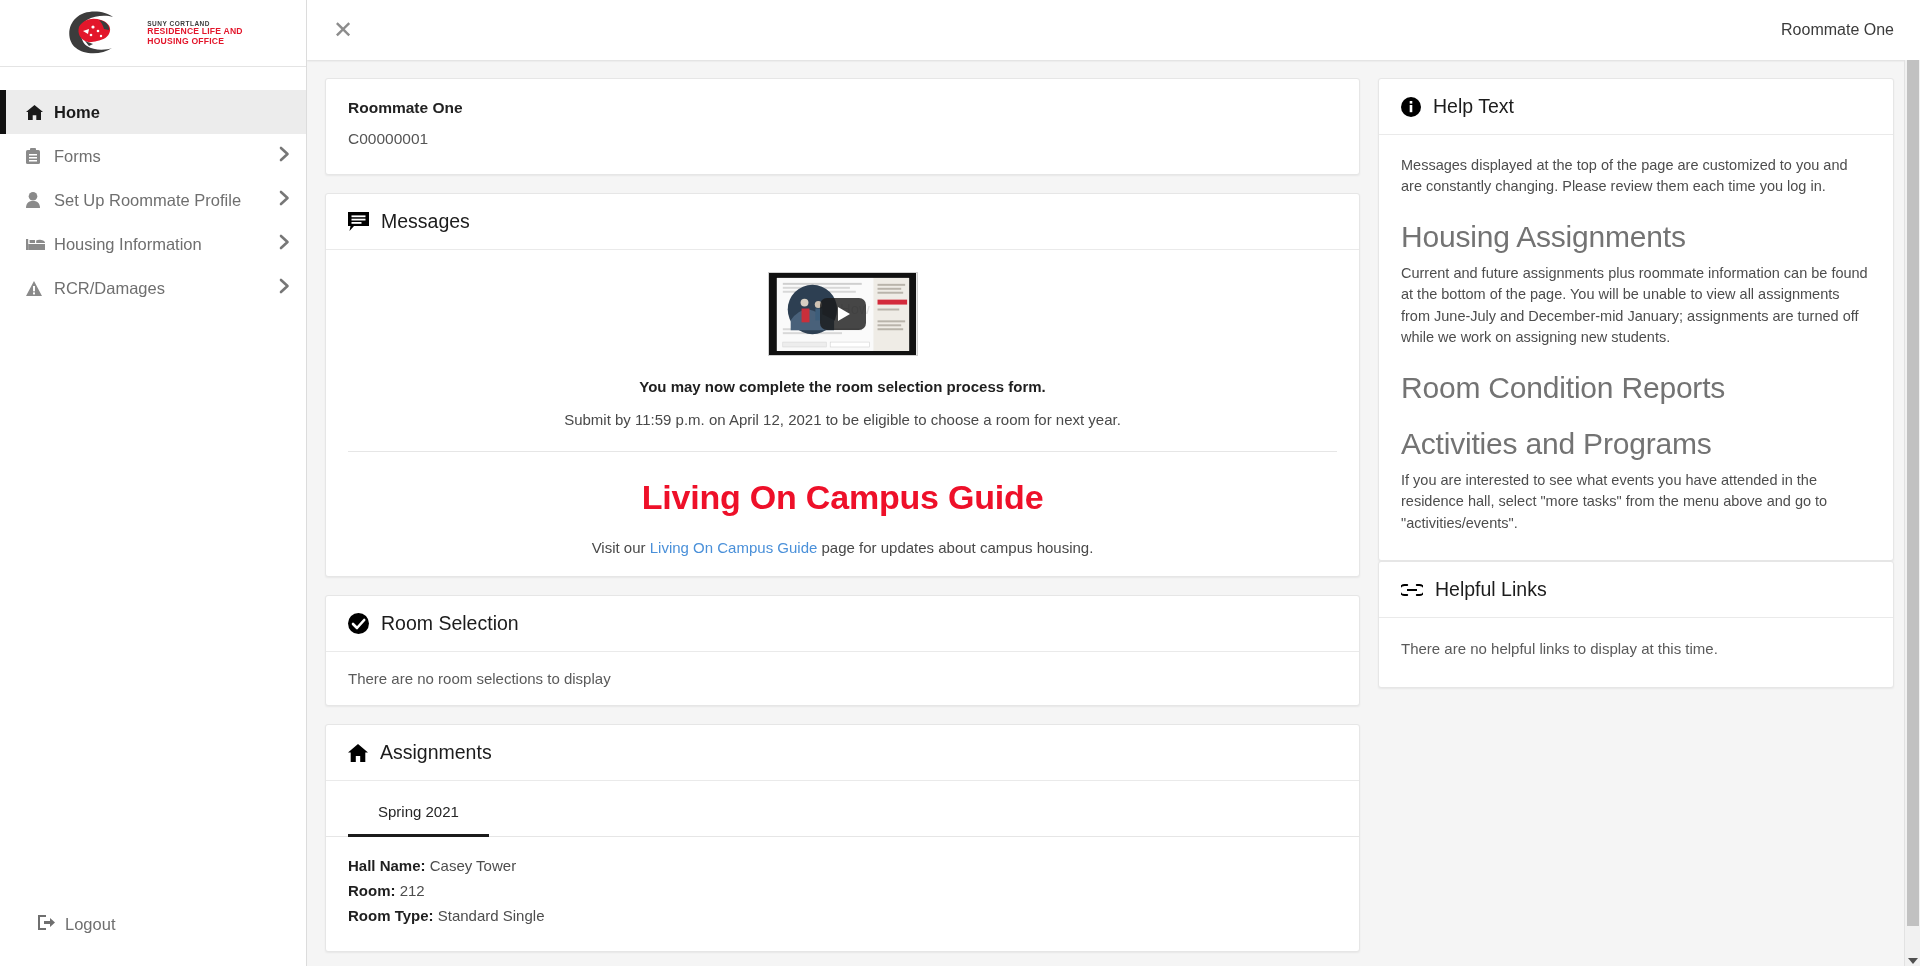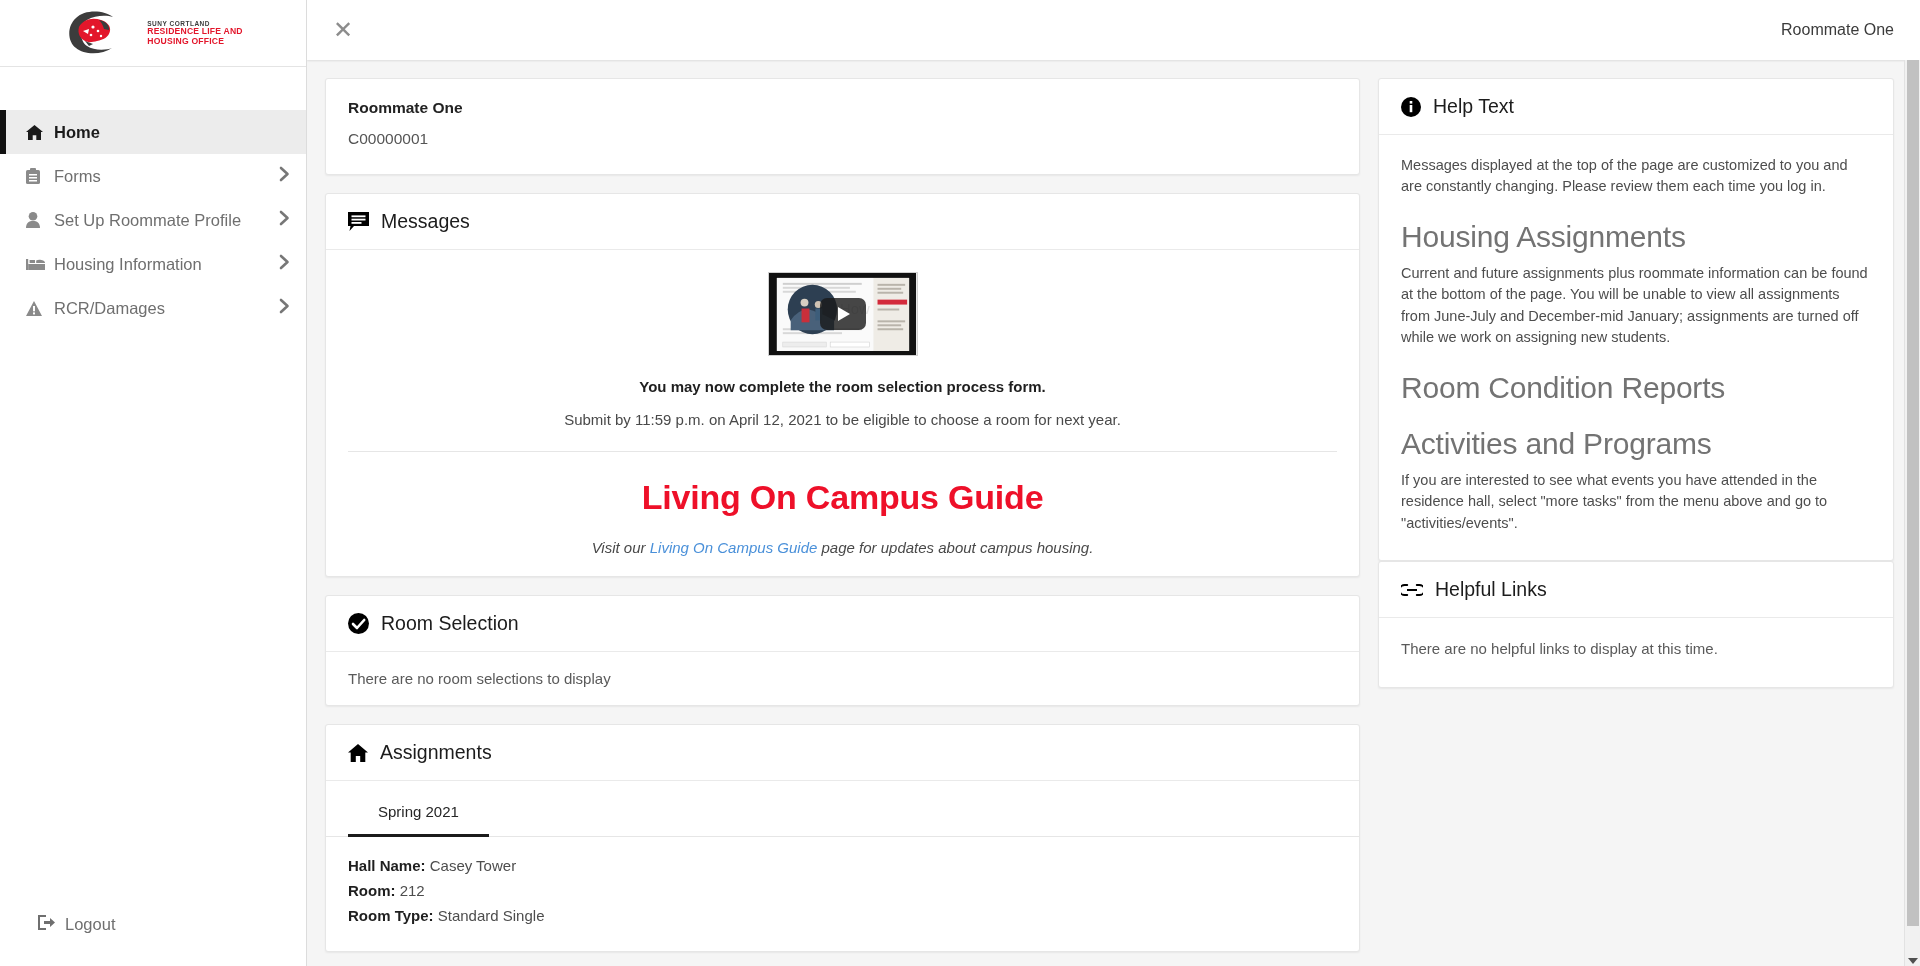--- a/index.html
+++ b/index.html
@@ -22,21 +22,21 @@
   .logo-wrap {
     height: 67px; border-bottom: 1px solid #e4e4e4;
     display: flex; align-items: center; justify-content: center;
   }
   .logo { display: flex; align-items: center; gap: 22px; }
   .logo-mark { width: 62px; height: 44px; display: block; }
   .logo-text { line-height: 1.12; }
   .logo-text .l1 { font-size: 6.5px; font-weight: bold; color: #3d3d3d; letter-spacing: .5px; }
   .logo-text .l2 { font-size: 8.6px; font-weight: bold; color: #e3162b; letter-spacing: .2px; }
 
-  .nav { margin-top: 43px; }
+  .nav { margin-top: 23px; }
   .nav-item {
     display: flex; align-items: center;
     height: 44px; padding: 0 16px 0 20px;
     color: #6f6f6f; font-size: 16.5px;
     border-left: 6px solid transparent;
     cursor: pointer; position: relative;
   }
   .nav-item .nav-ico {
     width: 24px; display: inline-flex; justify-content: flex-start;
     align-items: center; color: #8a8a8a;
@@ -119,21 +119,21 @@
   .msg-line-1 {
     text-align: center; font-size: 15px; font-weight: bold;
     color: #1f1f1f; margin-top: 22px;
   }
   .msg-line-2 { text-align: center; font-size: 15px; color: #494949; margin-top: 16px; }
   .msg-divider { border-top: 1px solid #e6e6e6; margin: 23px 0 0 0; }
   .msg-title {
     text-align: center; font-size: 34px; font-weight: bold;
     color: #ee1029; margin-top: 26px; letter-spacing: -.2px;
   }
-  .msg-line-3 { text-align: center; font-size: 15px; color: #494949; margin-top: 22px; font-style: italic; }
+  .msg-line-3 { text-align: center; font-size: 15px; color: #494949; margin-top: 22px; }
   .msg-line-3 a { color: #4a90d9; text-decoration: none; }
 
   
   .empty-text { font-size: 15px; color: #5a5a5a; }
 
   
   .assign-body { padding: 0 0 22px 0; }
   .tabs { display: flex; padding: 0 22px; border-bottom: 1px solid #e6e6e6; }
   .tab {
     padding: 22px 30px 14px 30px; font-size: 15px; color: #6b6b6b;

